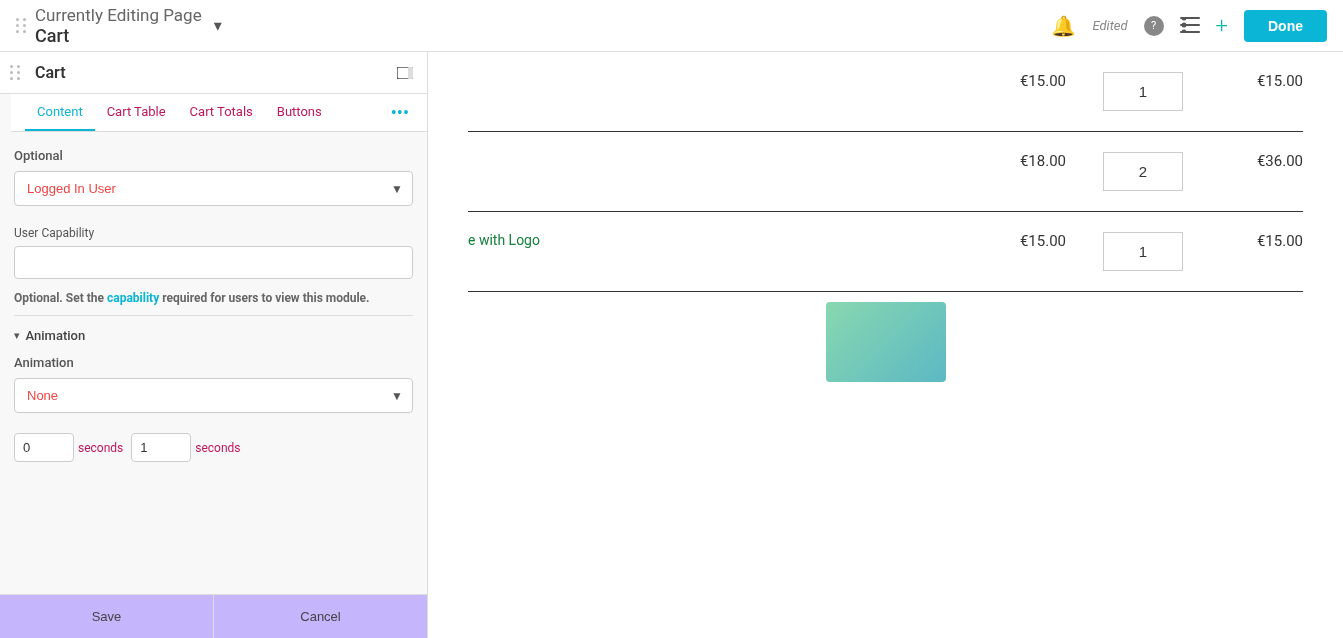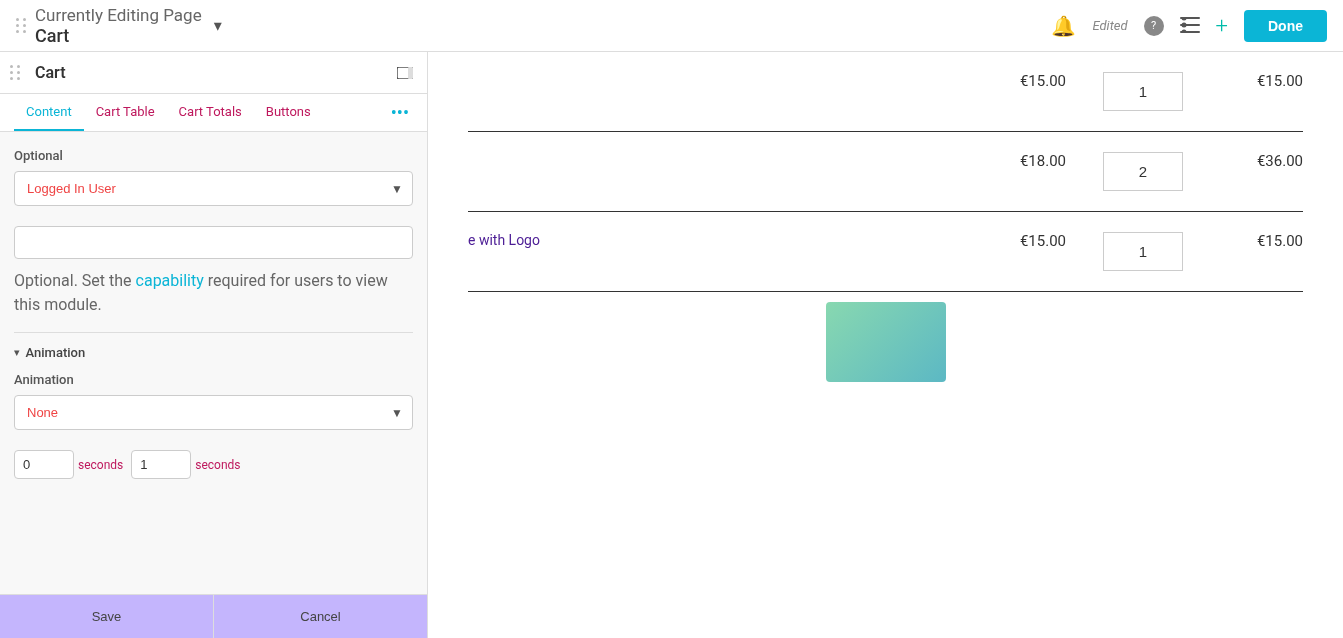--- a/index.html
+++ b/index.html
@@ -145,20 +145,21 @@
       cursor: pointer;
     }
 
     
     .panel-tabs {
       display: flex;
       align-items: center;
       background: #fff;
       border-bottom: 1px solid #ddd;
       padding: 0 14px;
+      margin-left: 11px;
     }
     .panel-tab {
       padding: 10px 12px;
       font-size: 13px;
       color: #be185d;
       cursor: pointer;
       border-bottom: 2px solid transparent;
       white-space: nowrap;
     }
     .panel-tab.active {
@@ -224,24 +225,25 @@
       padding: 8px 10px;
       border: 1px solid #ccc;
       border-radius: 4px;
       font-size: 13px;
       color: #333;
       background: #fff;
       margin-bottom: 10px;
     }
 
     .help-text {
-      font-size: 16px;
+      font-size: 12px;
       color: #666;
-      margin-bottom: 15px;
+      margin-bottom: 8px;
       line-height: 1.5;
+      font-weight: bold;
     }
     .help-text a {
       color: #0bb5d6;
       text-decoration: none;
     }
 
     .section-divider {
       border: none;
       border-top: 1px solid #ddd;
       margin: 8px 0 12px;
@@ -345,21 +347,21 @@
     }
     .cart-total {
       width: 120px;
       text-align: right;
       font-size: 15px;
       color: #333;
       margin-left: auto;
     }
     .cart-item-name {
       font-size: 14px;
-      color: #4c1d95;
+      color: #15803d;
       flex: 1;
     }
 
     
     .bottom-thumbnail {
       display: flex;
       justify-content: center;
       padding: 10px 0;
     }
     .thumb-placeholder {
@@ -449,20 +451,21 @@
           <select>
             <option>Logged In User</option>
             <option>All Users</option>
             <option>Guest</option>
           </select>
           <span class="select-arrow">▼</span>
         </div>
       </div>
 
       <div>
+        <div class="field-label">User Capability</div>
         <input class="text-input" type="text" style="">
         <p class="help-text">
           <span>Optional. Set the </span><a href="#">capability</a><span> required for users to view this module.</span>
         </p>
       </div>
 
       <hr class="section-divider">
 
       <div class="anim-section">
         <div class="collapsible-header">

